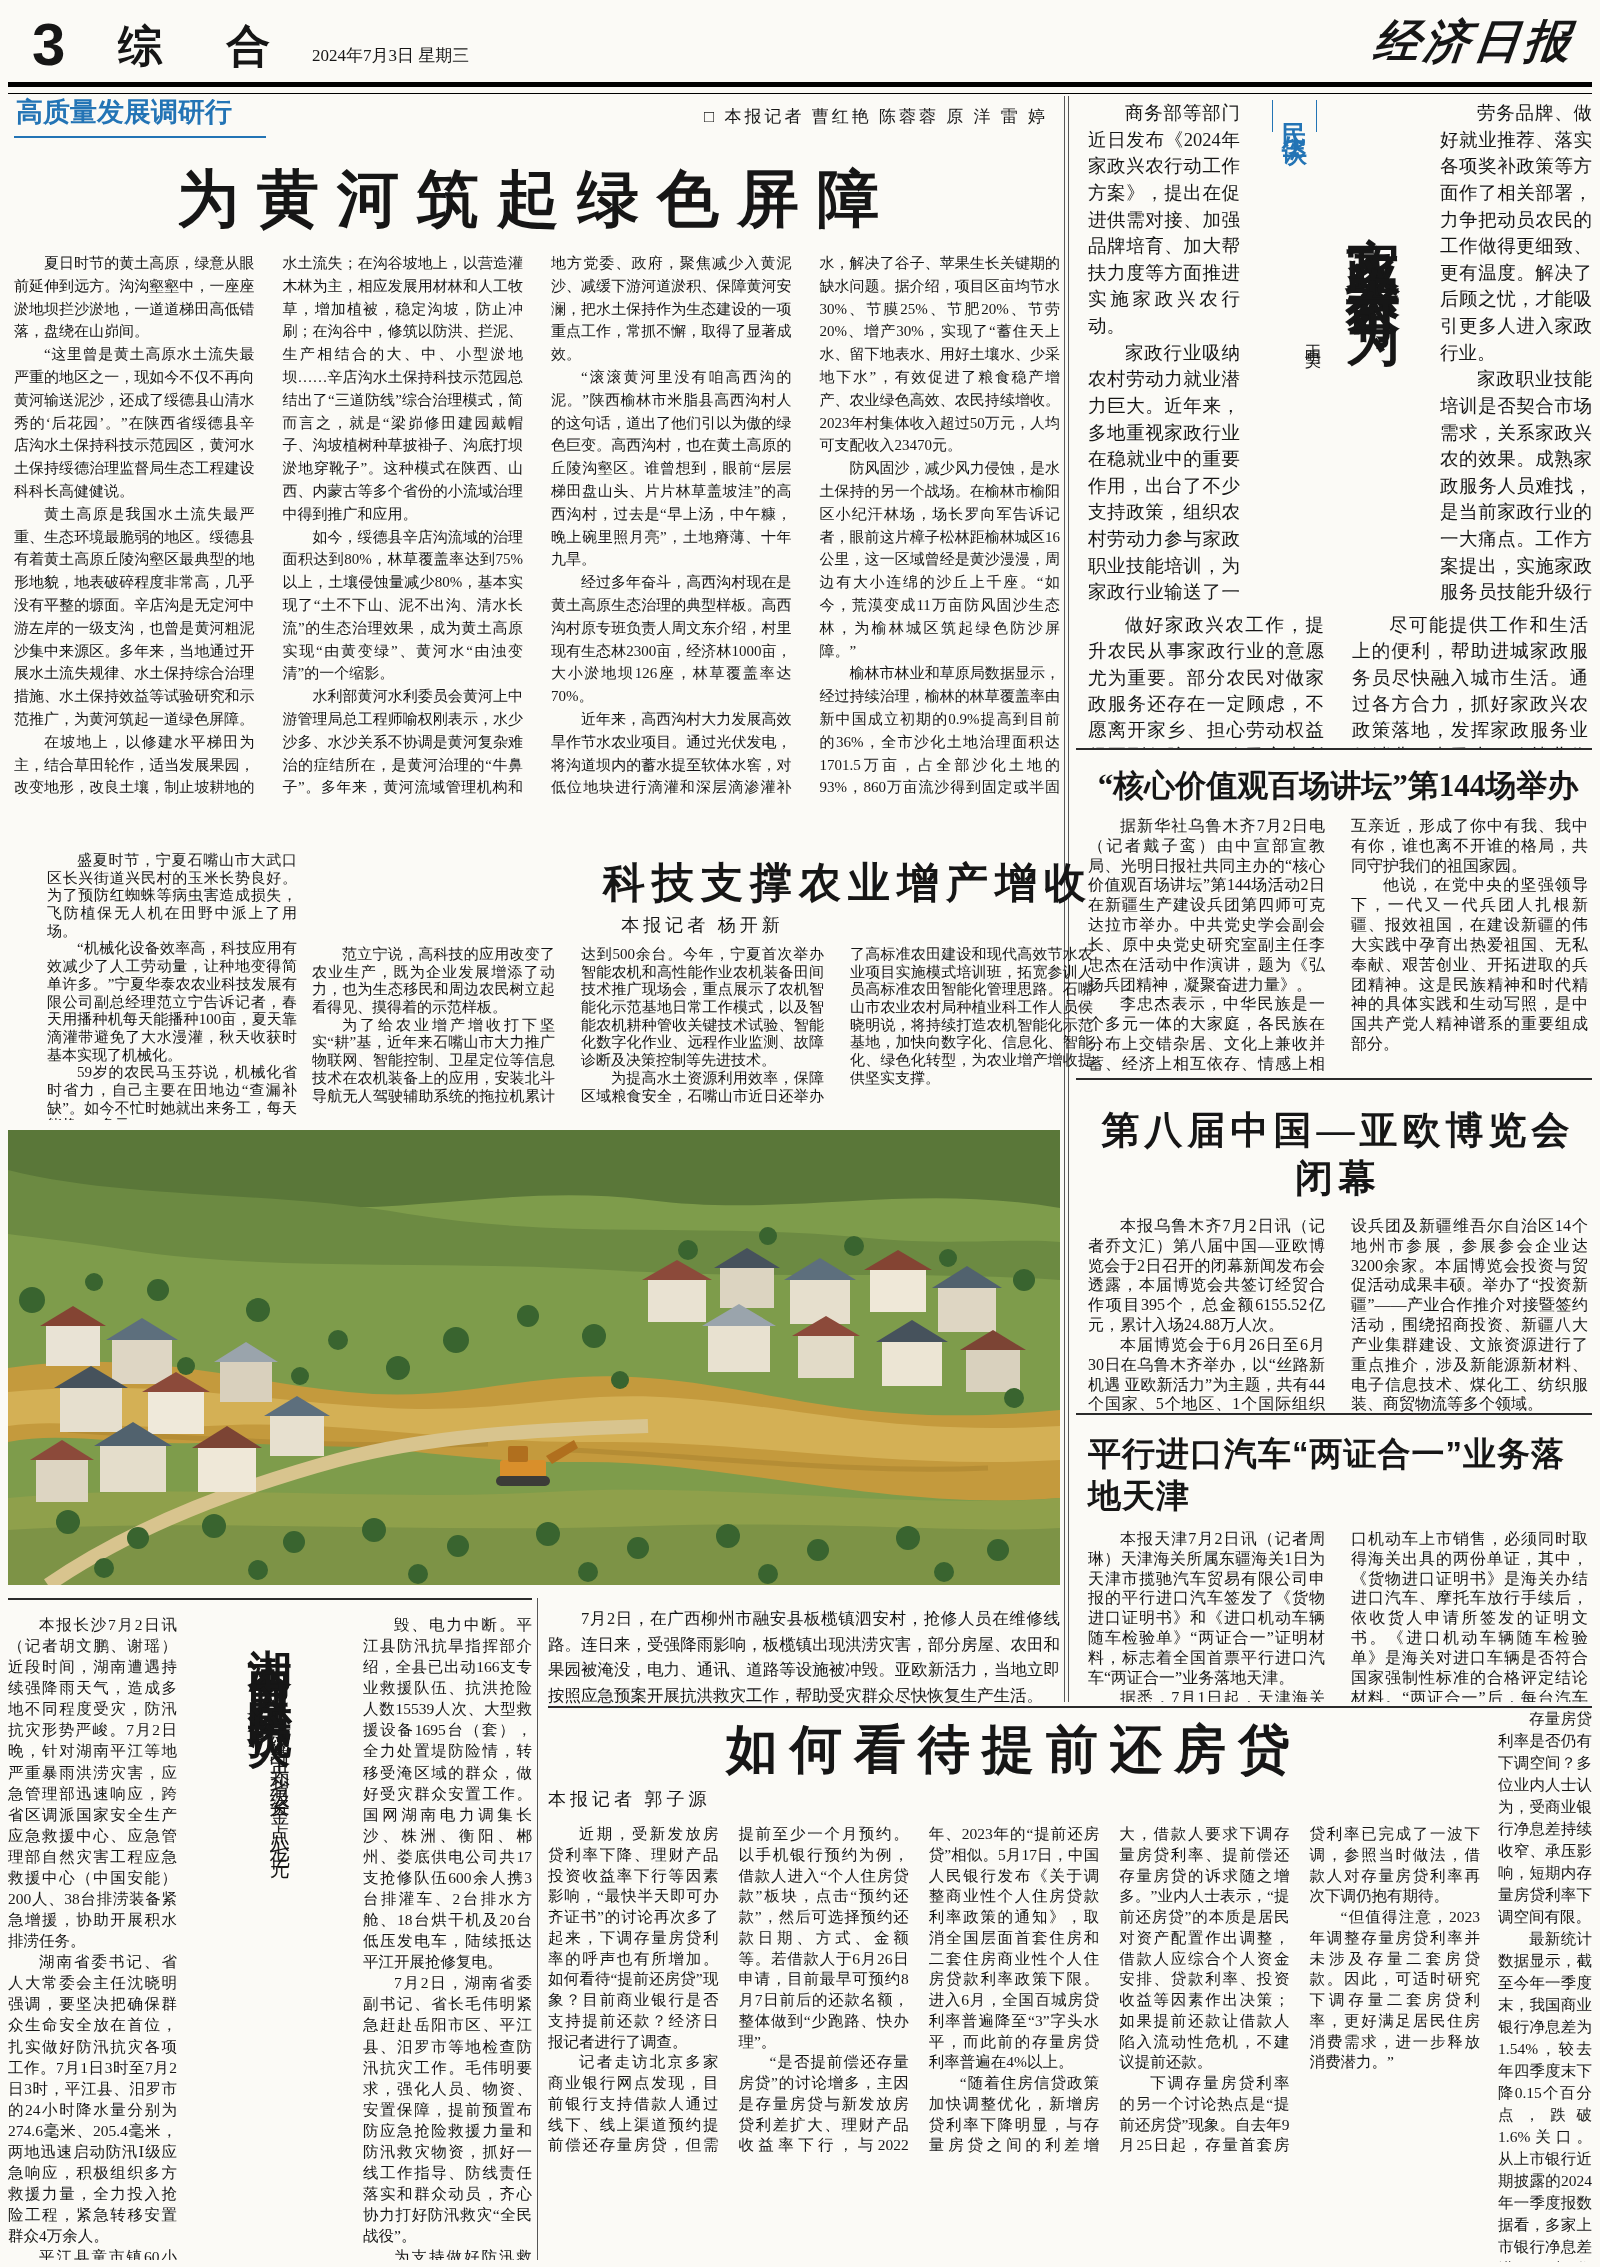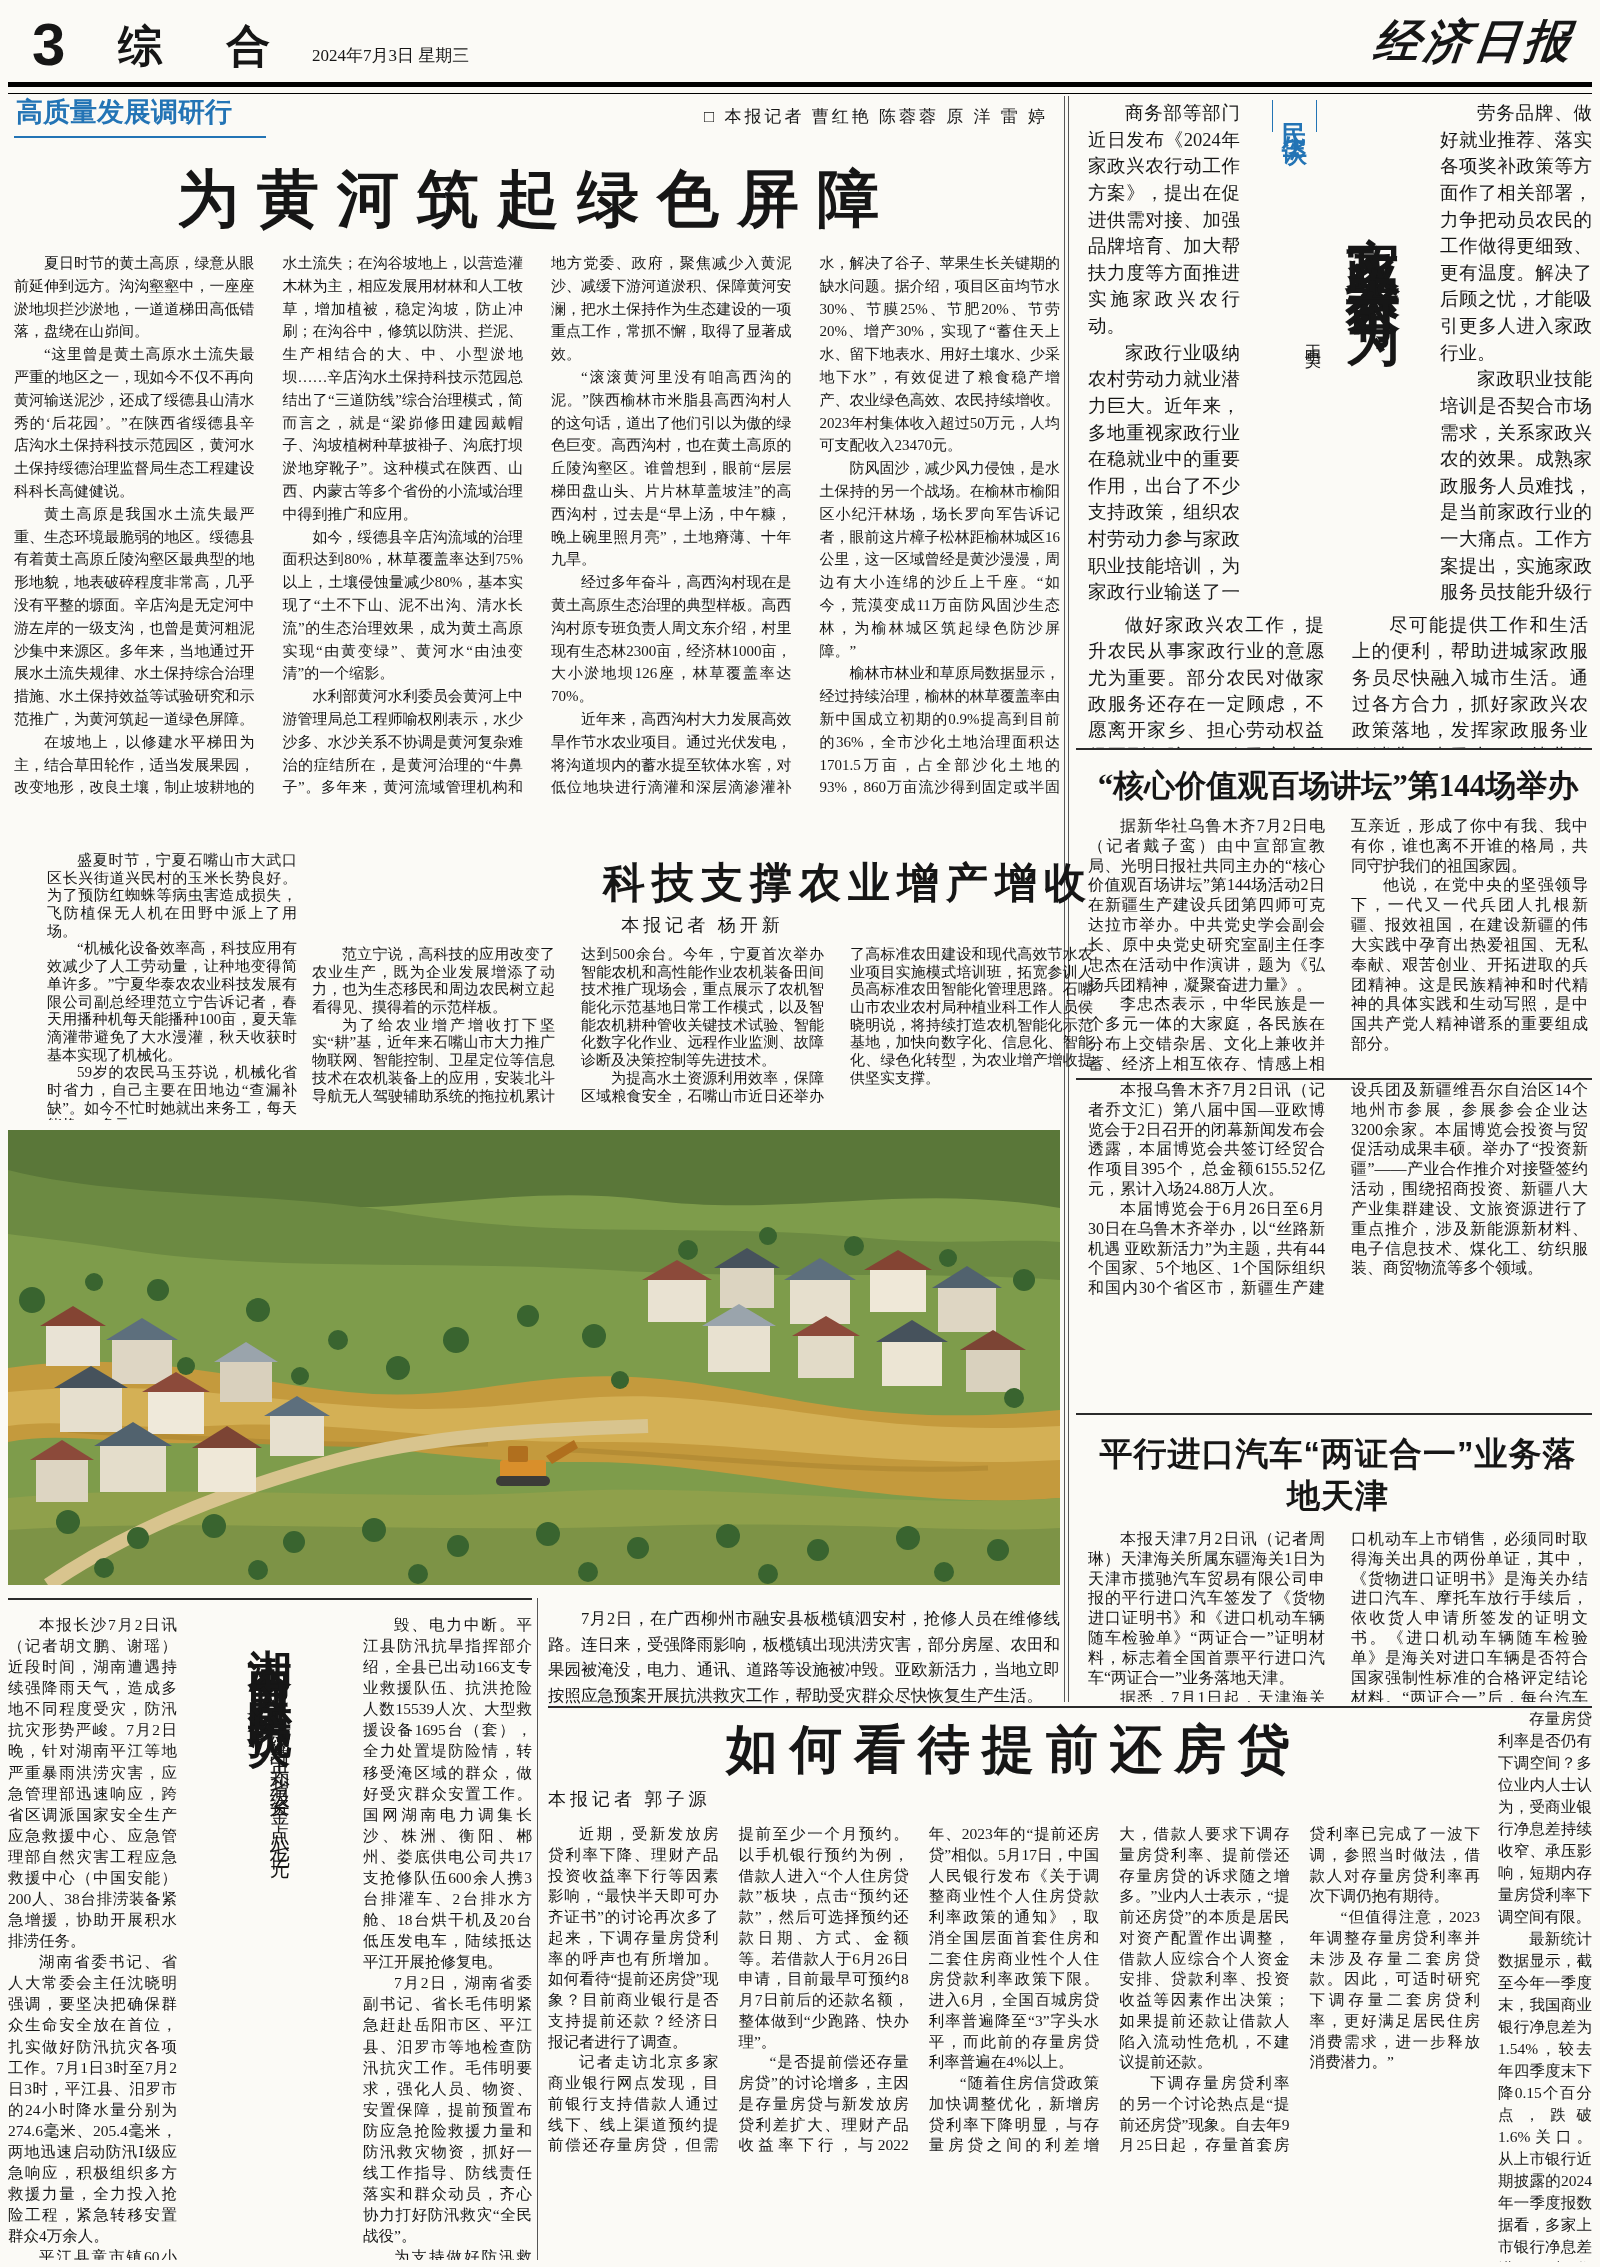--- a/index.html
+++ b/index.html
@@ -68,21 +68,21 @@
   .ms-title{position:absolute;right:10px;top:92px;writing-mode:vertical-rl;font:900 54px var(--sans);letter-spacing:11px;line-height:1.05;}
   .ms-author{position:absolute;left:34px;top:232px;writing-mode:vertical-rl;font:16px var(--serif);letter-spacing:4px;}
   .ms-bottom{position:absolute;left:12px;right:4px;top:516px;display:flex;gap:28px;}
   .ms-wide{flex:1;font-size:18.5px;line-height:1.42;overflow:hidden;}
   .sb-news{border-top:2px solid var(--rule);}
   #jiangtan{height:330px;}
   #yaou{height:335px;}
   #tianjin{height:289px;}
   .headline-s{font:800 31px/40px var(--serif);text-align:center;margin:16px 0 10px;}
   .headline-s2{font:800 38px/48px var(--serif);letter-spacing:5px;text-align:center;margin:26px 0 14px;}
-  .headline-s3{font:800 33px/42px var(--sans);letter-spacing:1px;text-align:center;margin:18px 0 12px;}
+  .headline-s3{font:800 33px/42px var(--sans);letter-spacing:1px;margin:18px 0 12px;}
   .body-s{column-count:2;column-gap:26px;font-size:16px;line-height:1.24;overflow:hidden;}
 </style>
 </head>
 <body>
 
 <div class="page">
 
   <header class="masthead-row">
     <div class="pageno">3</div>
     <div class="section-name">综 合</div>
@@ -348,20 +348,21 @@
     <div class="sb-block sb-news" id="jiangtan">
       <h3 class="headline-s">“核心价值观百场讲坛”第144场举办</h3>
       <div class="body-s">
           <p class="para">据新华社乌鲁木齐7月2日电（记者戴子鸾）由中宣部宣教局、光明日报社共同主办的“核心价值观百场讲坛”第144场活动2日在新疆生产建设兵团第四师可克达拉市举办。中共党史学会副会长、原中央党史研究室副主任李忠杰在活动中作演讲，题为《弘扬兵团精神，凝聚奋进力量》。</p>
           <p class="para">李忠杰表示，中华民族是一个多元一体的大家庭，各民族在分布上交错杂居、文化上兼收并蓄、经济上相互依存、情感上相互亲近，形成了你中有我、我中有你，谁也离不开谁的格局，共同守护我们的祖国家园。</p>
           <p class="para">他说，在党中央的坚强领导下，一代又一代兵团人扎根新疆、报效祖国，在建设新疆的伟大实践中孕育出热爱祖国、无私奉献、艰苦创业、开拓进取的兵团精神。这是民族精神和时代精神的具体实践和生动写照，是中国共产党人精神谱系的重要组成部分。</p>
         </div>
     </div>
 
     <div class="sb-block sb-news" id="yaou">
+      <h3 class="headline-s2">第八届中国—亚欧博览会闭幕</h3>
       <div class="body-s">
           <p class="para">本报乌鲁木齐7月2日讯（记者乔文汇）第八届中国—亚欧博览会于2日召开的闭幕新闻发布会透露，本届博览会共签订经贸合作项目395个，总金额6155.52亿元，累计入场24.88万人次。</p>
           <p class="para">本届博览会于6月26日至6月30日在乌鲁木齐举办，以“丝路新机遇 亚欧新活力”为主题，共有44个国家、5个地区、1个国际组织和国内30个省区市，新疆生产建设兵团及新疆维吾尔自治区14个地州市参展，参展参会企业达3200余家。本届博览会投资与贸促活动成果丰硕。举办了“投资新疆”——产业合作推介对接暨签约活动，围绕招商投资、新疆八大产业集群建设、文旅资源进行了重点推介，涉及新能源新材料、电子信息技术、煤化工、纺织服装、商贸物流等多个领域。</p>
         </div>
     </div>
 
     <div class="sb-block sb-news" id="tianjin">
       <h3 class="headline-s3">平行进口汽车“两证合一”业务落地天津</h3>
       <div class="body-s">
           <p class="para">本报天津7月2日讯（记者周琳）天津海关所属东疆海关1日为天津市揽驰汽车贸易有限公司申报的平行进口汽车签发了《货物进口证明书》和《进口机动车辆随车检验单》“两证合一”证明材料，标志着全国首票平行进口汽车“两证合一”业务落地天津。</p>

